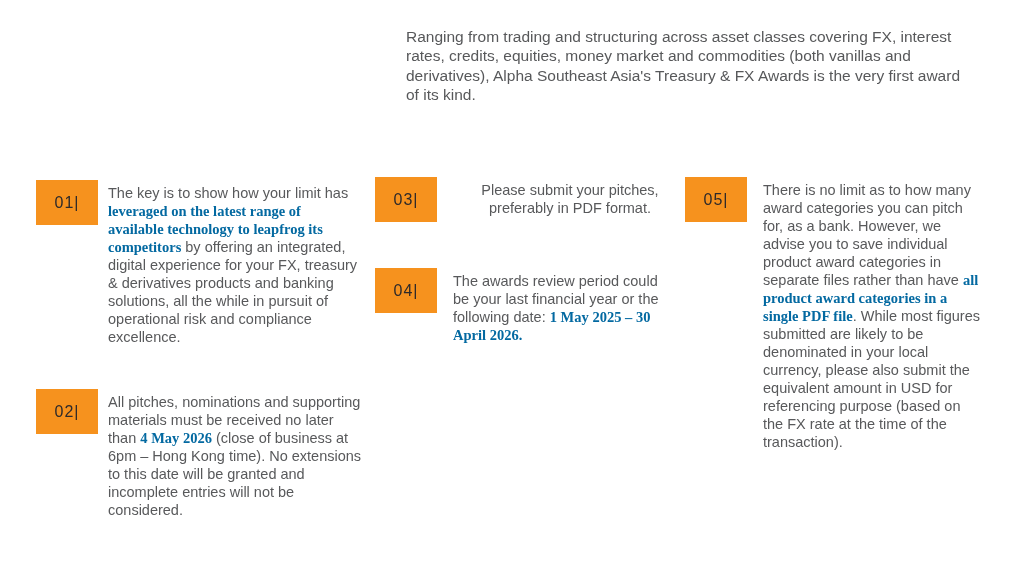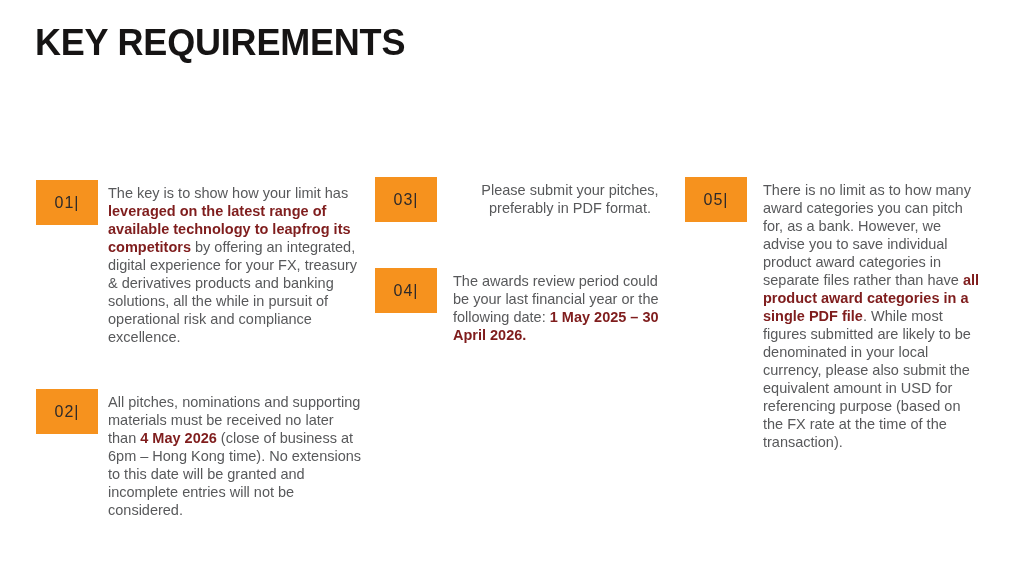--- a/index.html
+++ b/index.html
@@ -50,43 +50,44 @@
     justify-content: center;
   }
   .item-text {
     padding-top: 4px;
     font-size: 14.5px;
     line-height: 18px;
     color: #58595b;
   }
   .item-text b {
     font-weight: 700;
-    color: #7f1d1d;
+    color: #0369a1;
+    font-family: Liberation Serif, serif;
   }
   .gap-sm { margin-left: 10px; }
   .gap-md { margin-left: 16px; }
 
   .item-01 { left: 36px; top: 180px; }
   .item-01 .item-text { width: 252px; }
   .item-02 { left: 36px; top: 389px; }
   .item-02 .item-text { width: 256px; }
   .item-03 { left: 375px; top: 177px; gap: 8px; }
   .item-03 .item-text { width: 218px; text-align: center; }
   .item-04 { left: 375px; top: 268px; }
   .item-04 .item-text { width: 218px; }
   .item-05 { left: 685px; top: 177px; }
   .item-05 .item-text { width: 221px; }
 </style>
 </head>
 <body>
 
 <div class="slide">
 
-  <h1 class="page-title">KEY REQUIREMENTS</h1>
 
+  <p class="intro">Ranging from trading and structuring across asset classes covering FX, interest rates, credits, equities, money market and commodities (both vanillas and derivatives), Alpha Southeast Asia's Treasury &amp; FX Awards is the very first award of its kind.</p>
 
   <div class="item item-01">
     <div class="badge">01|</div>
     <div class="item-text gap-sm"><span>The key is to show how your limit has </span><b>leveraged on the latest range of available technology to leapfrog its competitors</b><span> by offering an integrated, digital experience for your FX, treasury &amp; derivatives products and banking solutions, all the while in pursuit of operational risk and compliance excellence.</span></div>
   </div>
 
   <div class="item item-02">
     <div class="badge">02|</div>
     <div class="item-text gap-sm"><span>All pitches, nominations and supporting materials must be received no later than </span><b>4 May 2026</b><span> (close of business at 6pm – Hong Kong time). No extensions to this date will be granted and incomplete entries will not be considered.</span></div>
   </div>

